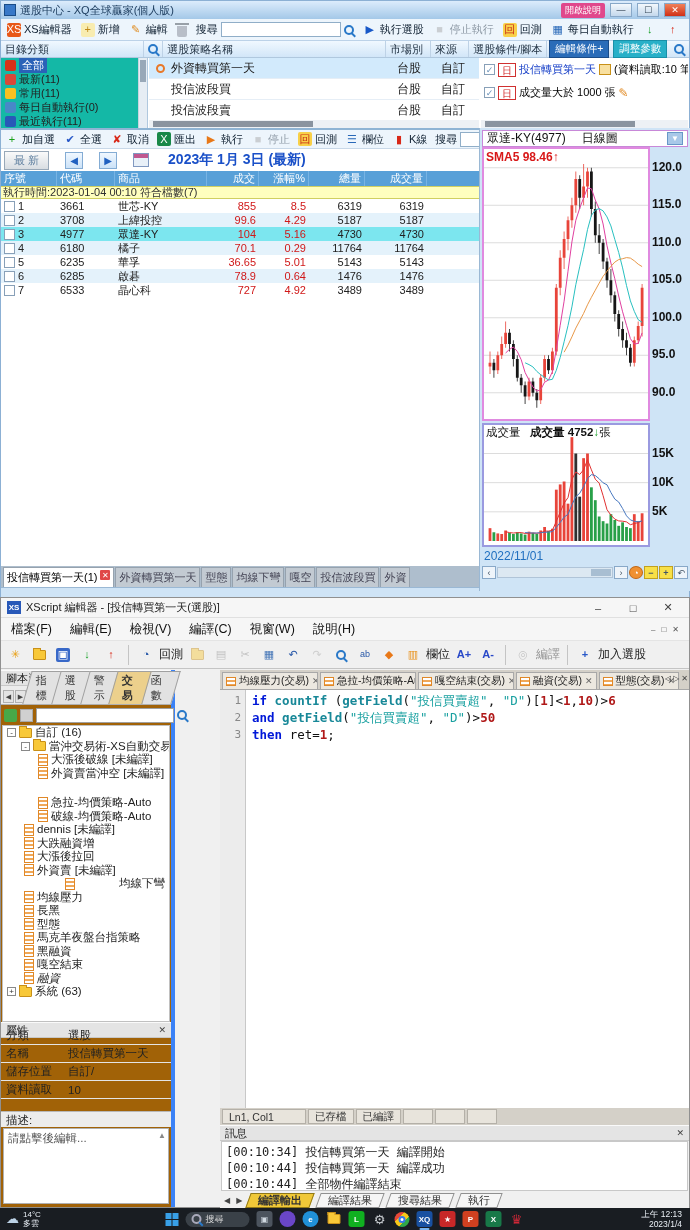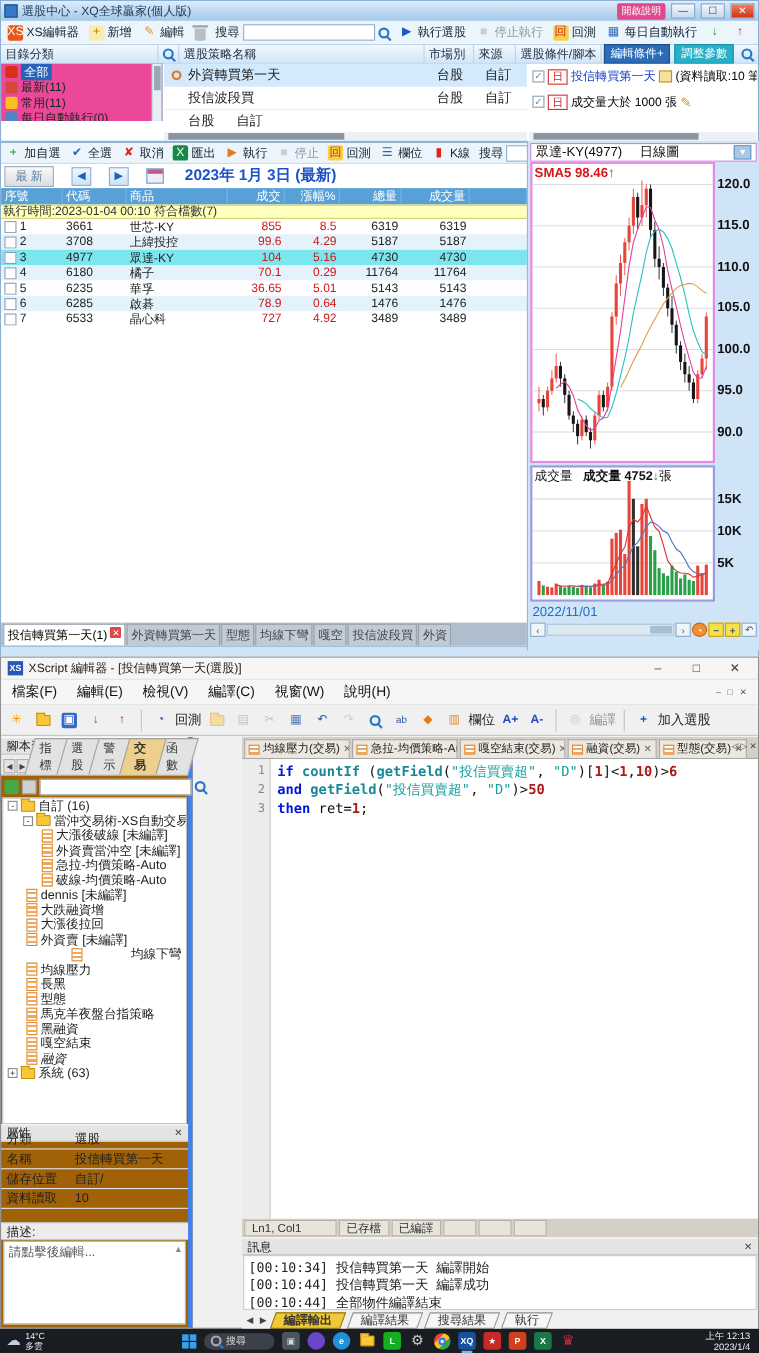--- a/index.html
+++ b/index.html
@@ -22,21 +22,21 @@
   .help{margin-left:auto;background:#e0488c;color:#fff;font-size:9px;padding:1px 4px;border-radius:2px}
   .wbtn{width:22px;height:14px;display:flex;align-items:center;justify-content:center;font-size:9px;background:linear-gradient(#f4f8fc,#c4d8ec);border:1px solid #88a8c8;color:#345;margin-left:1px}
   .wbtn.close{background:linear-gradient(#f08058,#d03018);color:#fff;font-weight:bold}
   .w1-tb{position:absolute;top:18px;left:0;right:0;height:22px;background:#edf5fc;border-bottom:1px solid #bcd2e8;display:flex;align-items:center;gap:1px;padding:0 2px}
   .tbtn{display:inline-flex;align-items:center;gap:3px;padding:0 4px;font-size:11px;color:#123;white-space:nowrap;height:20px}
   .sin{width:120px;height:15px;border:1px solid #90aec8;font-size:10px;padding:0 2px}
   .w1-hdr{position:absolute;top:40px;left:0;right:0;height:17px;background:linear-gradient(#f0f8ff,#d2e6f8);border-bottom:1px solid #b0c8de;font-size:11px;color:#234;display:flex;align-items:center}
   .hc{height:100%;display:flex;align-items:center;padding:0 4px;border-right:1px solid #bed2e6;white-space:nowrap}
   .bluebtn{background:#2a6cb8;color:#fff;font-size:10.5px;padding:1px 5px;border:1px solid #1a4c88;white-space:nowrap}
   .tealbtn{background:#28b0c8;color:#fff;font-size:10.5px;padding:1px 5px;border:1px solid #1890a8;white-space:nowrap}
-  #cat-tree{position:absolute;top:57px;left:0;width:147px;height:52px;background:#ec4899;border-right:1px solid #b0c8de;overflow:hidden;font-size:11px}
+  #cat-tree{position:absolute;top:57px;left:0;width:147px;height:70px;background:#14b8a6;border-right:1px solid #b0c8de;overflow:hidden;font-size:11px}
   .titem{height:14px;display:flex;align-items:center;gap:3px;padding-left:4px;white-space:nowrap;color:#222}
   .titem .tic{width:11px;height:11px;border-radius:2px;flex:none}
   .titem.sel .lbl{background:#2a62b8;color:#fff;padding:0 3px}
   .vscroll{position:absolute;right:0;top:0;width:9px;height:100%;background:#e6edf4;border-left:1px solid #c8d4e0}
   .vthumb{position:absolute;left:1px;top:2px;width:6px;height:22px;background:#98a8b8}
   #strat-list{position:absolute;top:57px;left:148px;width:330px;height:70px;background:#fff;font-size:12px;overflow:hidden}
   .srow{height:21px;display:flex;align-items:center;border-bottom:1px solid #e6eef6;color:#222}
   .srow.sel{background:#d2eafc}
   .srow .sic{width:22px;display:flex;justify-content:center;flex:none}
   .ring{width:9px;height:9px;border:2px solid #e87828;border-radius:50%}
@@ -267,20 +267,21 @@
           <span class="ssc">自訂</span>
         </div>
         <div class="srow">
           <span class="sic"></span>
           <span class="snm">投信波段買</span>
           <span class="smk">台股</span>
           <span class="ssc">自訂</span>
         </div>
         <div class="srow">
           <span class="sic"></span>
+          <span class="snm">投信波段賣</span>
           <span class="smk">台股</span>
           <span class="ssc">自訂</span>
         </div>
         <div class="hscroll">
           <div class="hthumb" style="left: 4px; width: 160px;"></div>
         </div>
       </div>
     <div id="cond-list">
         <div class="crow">
           <span class="cb">✓</span>
@@ -814,21 +815,21 @@
           <div class="li" style="padding-left: 32px;">
             <span style="width: 0px;"></span>
             <span class="script-ic"></span>
             <span>大漲後破線 [未編譯]</span>
           </div>
           <div class="li" style="padding-left: 32px;">
             <span style="width: 0px;"></span>
             <span class="script-ic"></span>
             <span>外資賣當沖空 [未編譯]</span>
           </div>
-          <div class="li" style="padding-left: 32px;">
+          <div class="li" style="padding-left: 32px; margin-top: 16px;">
             <span style="width: 0px;"></span>
             <span class="script-ic"></span>
             <span>急拉-均價策略-Auto</span>
           </div>
           <div class="li" style="padding-left: 32px;">
             <span style="width: 0px;"></span>
             <span class="script-ic"></span>
             <span>破線-均價策略-Auto</span>
           </div>
           <div class="li" style="padding-left: 18px;">

